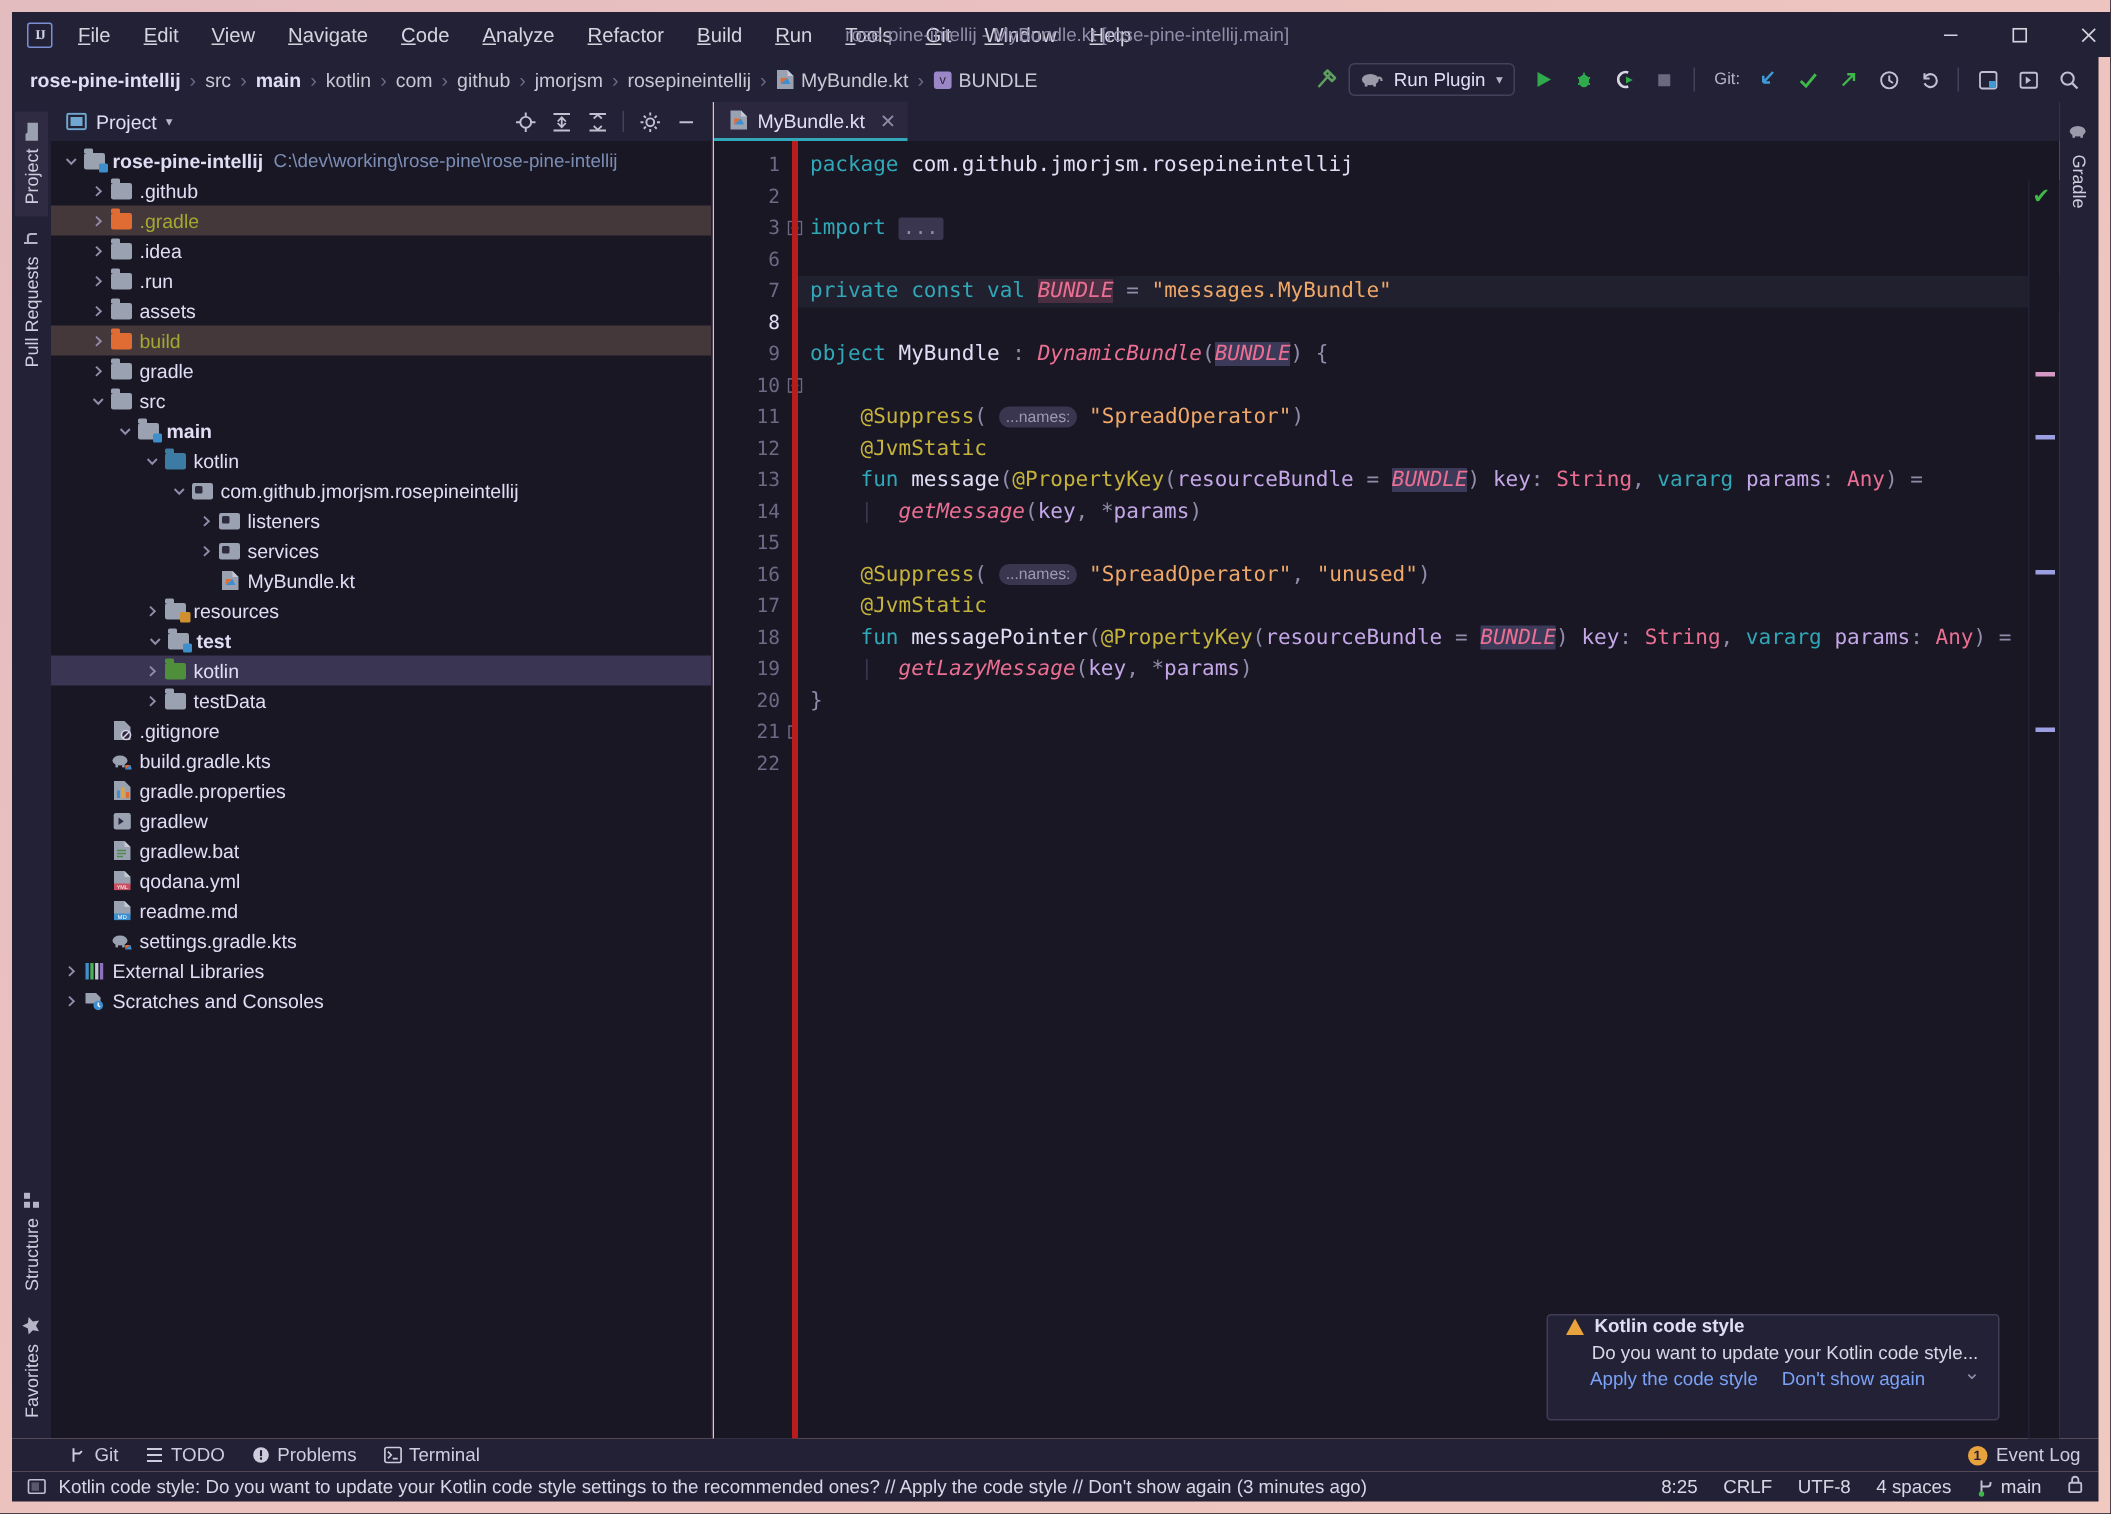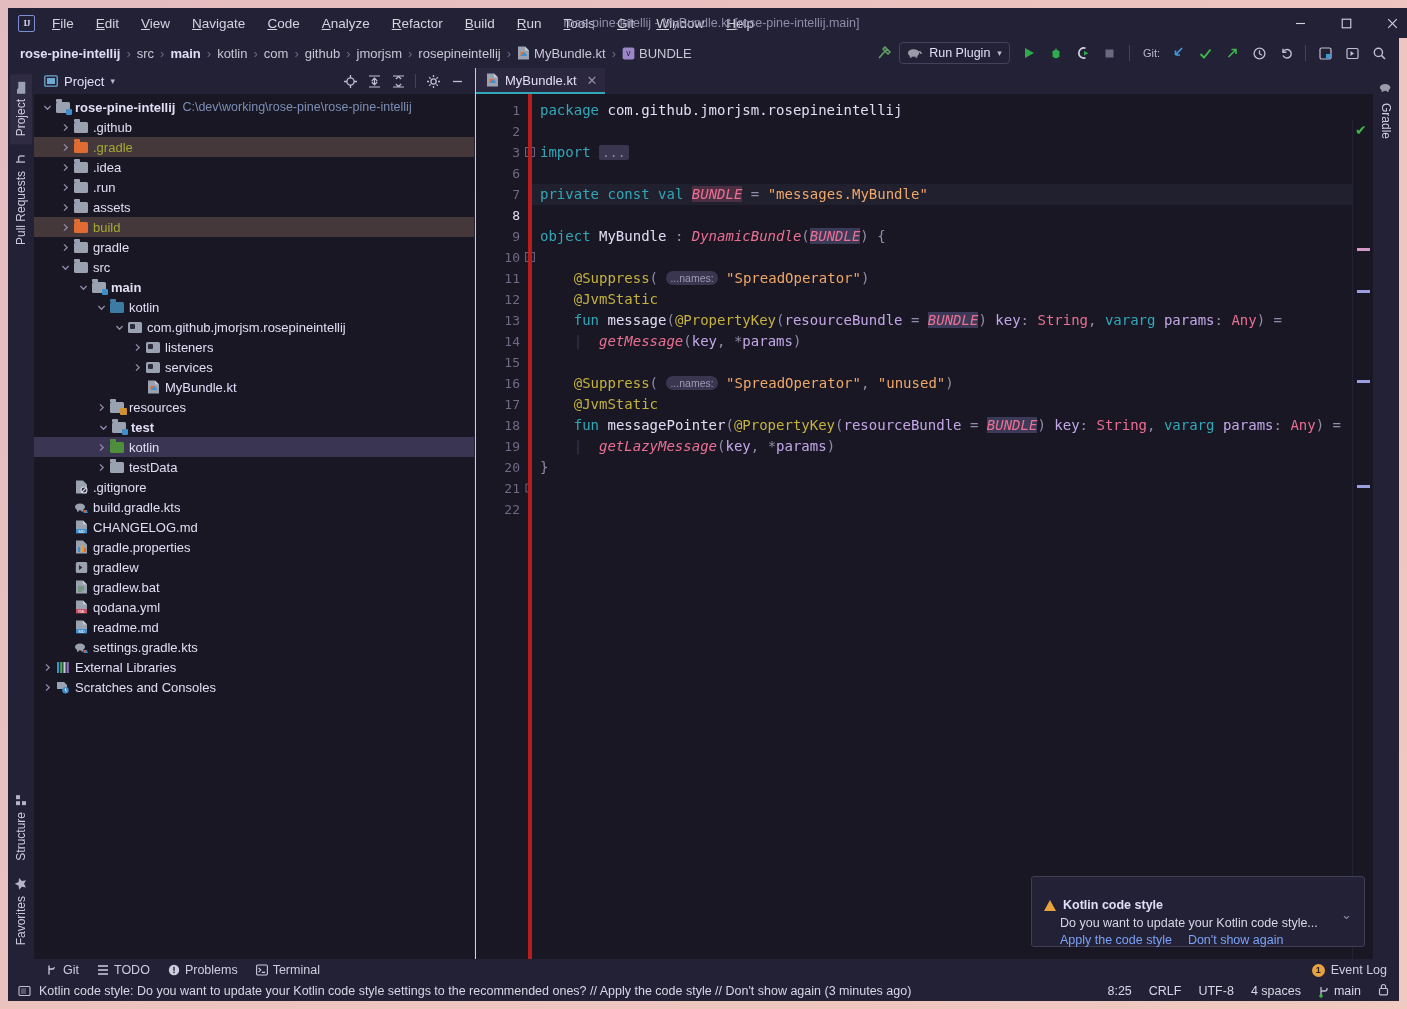--- a/index.html
+++ b/index.html
@@ -190,23 +190,24 @@
   .indent-guide { color:#393552; }
 
   .errstripe {
     position: absolute; right: 0; top: 26px; bottom: 0; width: 21px;
     background: #191724; border-left: 1px solid #232136;
   }
   .stripe-mark { position: absolute; left: 4px; width: 13px; height: 3px; }
 
   
   .balloon {
-    position: absolute; left: 1031px; top: 876px; width: 334px; height: 71px;
+    position: absolute; left: 1031px; top: 876px; width: 302px; height: 71px;
     background: #232136; border: 1px solid #403d55; border-radius: 3px;
-    padding: 21px 12px;
+    padding: 0 12px;
+    text-align: center;
   }
   .bal-title { color: #e0def4; font-size: 12.5px; font-weight: bold;
     display: flex; align-items: center; gap: 7px; }
   .bal-body { color: #d9d7e5; font-size: 12.5px; margin: 4px 0 0 16px;
     white-space: nowrap; overflow: hidden; }
   .bal-actions { margin: 3px 0 0 16px; display: flex; gap: 16px; }
   .bal-link { color: #7aa2f7; font-size: 12.5px; cursor: pointer; }
   .bal-chevron { position: absolute; right: 12px; top: 30px; color: #908caa; font-size: 13px; }
   .warn-tri {
     width: 0; height: 0; border-left: 6px solid transparent;
@@ -753,32 +754,20 @@
               <path d="M9.5 9 h3.5 l-3.5 3 z" fill="#e06c33"></path>
               <path d="M9.5 12 l3.5 -3 l0.8 3 z" fill="#3f8fd0"></path>
             </svg>
           </span>
           <span class="tlabel">build.gradle.kts</span>
         </div>
         <div class="tree-row" style="padding-left: 24px;">
           <span class="arrow"></span>
           <span class="ticon">
             <svg width="13" height="14" viewBox="0 0 13 14">
-              <path d="M1 0.6 h7 l4 4 v5 h-11 z" fill="#9aa2b1"></path>
-              <path d="M8 0.6 v4 h4 z" fill="#c3c9d4"></path>
-              <rect x="1" y="9" width="11" height="4.4" fill="#3f8fd0"></rect>
-              <text x="6.5" y="12.7" font-size="4" fill="#fff" text-anchor="middle" font-family="Liberation Sans">MD</text>
-            </svg>
-          </span>
-          <span class="tlabel">CHANGELOG.md</span>
-        </div>
-        <div class="tree-row" style="padding-left: 24px;">
-          <span class="arrow"></span>
-          <span class="ticon">
-            <svg width="13" height="14" viewBox="0 0 13 14">
               <path d="M1 0.6 h7 l4 4 v8.8 h-11 z" fill="#9aa2b1"></path>
               <rect x="3" y="7" width="2" height="5" fill="#3f8fd0"></rect>
               <rect x="6" y="5" width="2" height="7" fill="#e0a33d"></rect>
               <rect x="9" y="8" width="2" height="4" fill="#e06c33"></rect>
             </svg>
           </span>
           <span class="tlabel">gradle.properties</span>
         </div>
         <div class="tree-row" style="padding-left: 24px;">
           <span class="arrow"></span>

